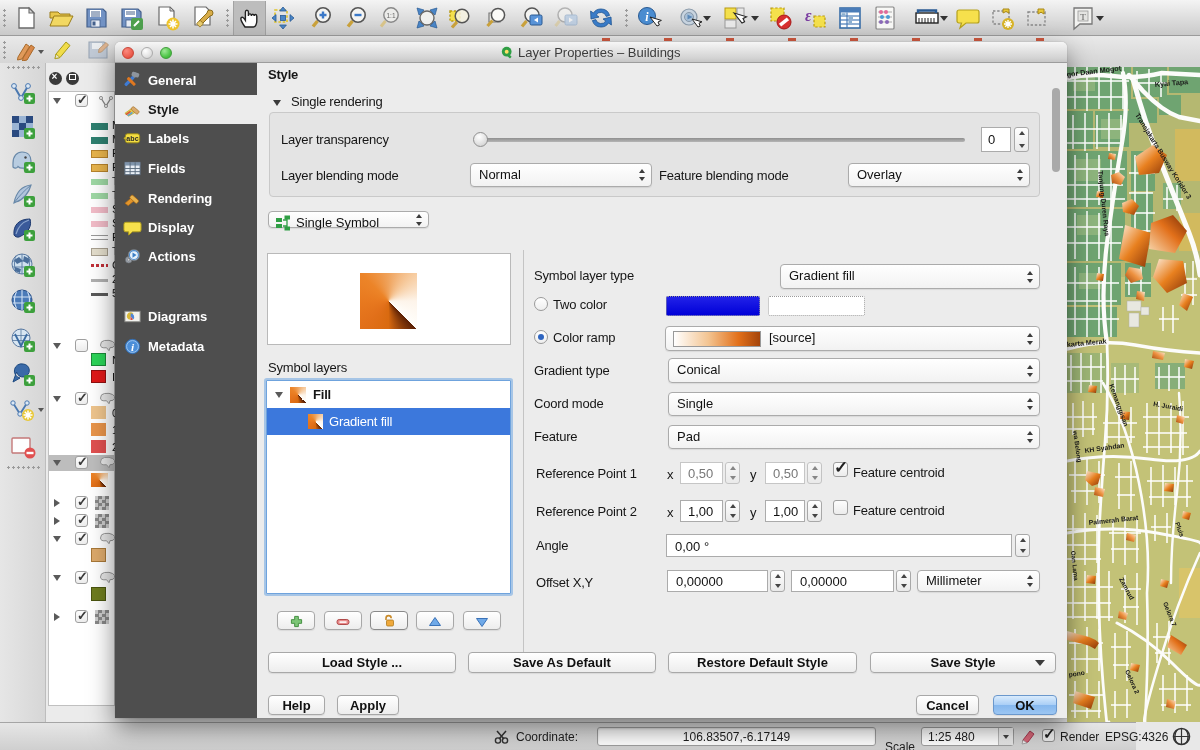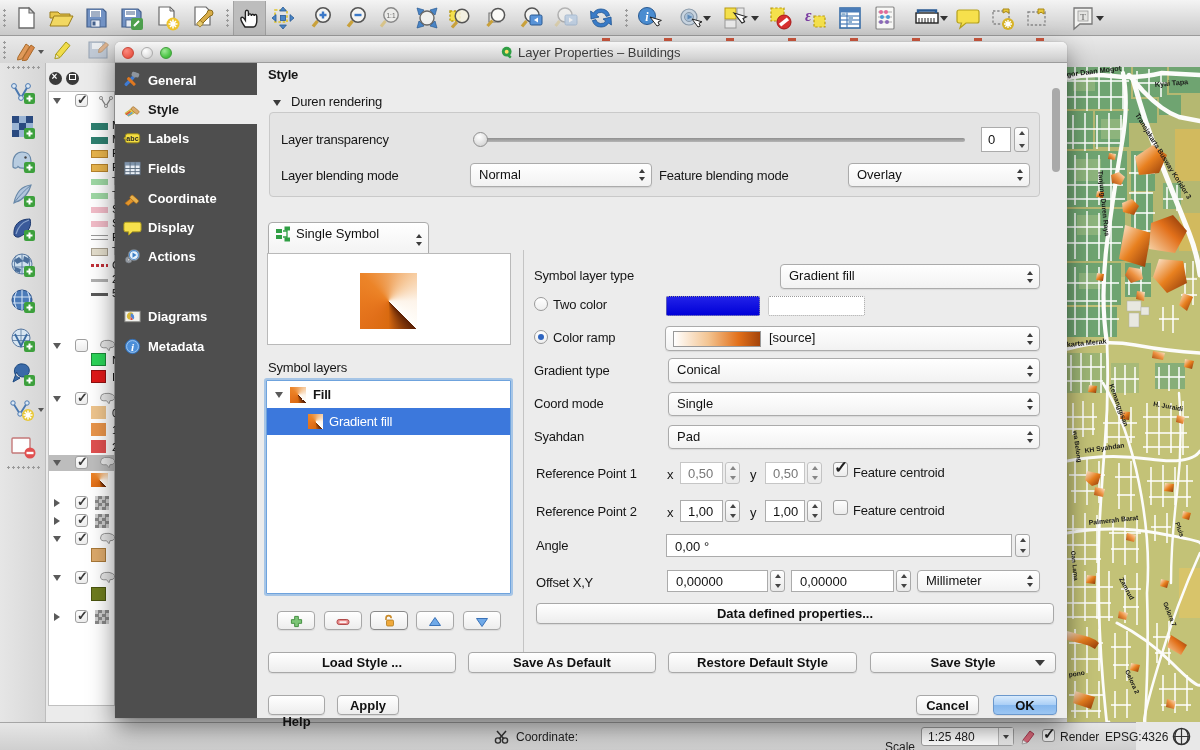--- a/index.html
+++ b/index.html
@@ -624,20 +624,21 @@
     <text x="2" y="614" transform="rotate(-8 2 614)" font-size="6.6">pono</text>
   </g>
 </svg>
 <div class="abs" id="status">
   <svg class="abs" style="left:493px; top:5px;" width="17" height="17" viewBox="0 0 17 17">
       <circle cx="5" cy="12.5" r="2.6" fill="none" stroke="#333" stroke-width="1.4"></circle>
       <circle cx="12" cy="12.5" r="2.6" fill="none" stroke="#333" stroke-width="1.4"></circle>
       <path d="M4 3 L11 11 M13 3 L6 11" stroke="#333" stroke-width="1.5"></path>
     </svg>
   <span class="abs" style="left:516px; top:7px;">Coordinate:</span>
+  <div class="abs" style="left:597px; top:4px; width:279px; height:19px; background:#fff; border:1px solid #9e9e9e; border-radius:3px; box-shadow:inset 0 1px 2px rgba(0,0,0,.15); text-align:center; padding-top:2px;">106.83507,-6.17149</div>
   <span class="abs" style="left:885px; top:7px;margin-top:10px;">Scale</span>
   <div class="abs" style="left:921px; top:4px; width:93px; height:19px; background:#fff; border:1px solid #9e9e9e; border-radius:3px;">
     <span style="position:absolute; left:6px; top:2px;">1:25 480</span>
     <span style="position:absolute; right:0; top:0; width:15px; height:17px; border-left:1px solid #bbb; background:linear-gradient(#fcfcfc,#e4e4e4);"></span>
     <span style="position:absolute; right:4px; top:7px; width:0; height:0; border-left:3.5px solid transparent; border-right:3.5px solid transparent; border-top:4px solid #444;"></span>
   </div>
   <svg class="abs" style="left:1021px; top:5px;" width="17" height="17" viewBox="0 0 17 17">
       <path d="M2 12 L9 3 l4 3 L7 14 l-5 1z" fill="#d8687a" stroke="#a83a50" stroke-width="1"></path>
       <path d="M2 12 l4 3 -5 1z" fill="#eee" stroke="#888" stroke-width=".6"></path>
     </svg>
@@ -700,21 +701,21 @@
           <line x1="7.5" y1="3.5" x2="7.5" y2="16.5" stroke="#5b6b7d"></line>
           <line x1="12.8" y1="3.5" x2="12.8" y2="16.5" stroke="#5b6b7d"></line>
         </svg>
         <span class="lbl">Fields</span>
       </div>
     <div class="sbitem" style="top:121px;">
         <svg class="sbico" viewBox="0 0 20 20">
           <path d="M2 15 L8.5 9.5 L11.5 12.5 L5.5 17.5 Z" fill="#e2952c" stroke="#a66414" stroke-width=".7"></path>
           <rect x="8.6" y="5.8" width="10" height="4.2" rx="1.4" transform="rotate(42 9 7)" fill="#e8b24c" stroke="#a66414" stroke-width=".7"></rect>
         </svg>
-        <span class="lbl">Coordinate</span>
+        <span class="lbl">Rendering</span>
       </div>
     <div class="sbitem" style="top:150px;">
         <svg class="sbico" viewBox="0 0 20 20">
           <path d="M3 4.5 h14 a2 2 0 0 1 2 2 v6 a2 2 0 0 1 -2 2 h-7 l-4 3.4 v-3.4 h-3 a2 2 0 0 1 -2 -2 v-6 a2 2 0 0 1 2 -2 z" fill="#f6e04c" stroke="#b5a11c" stroke-width="1"></path>
         </svg>
         <span class="lbl">Display</span>
       </div>
     <div class="sbitem" style="top:179px;">
         <svg class="sbico" viewBox="0 0 20 20">
           <g fill="#9aa0a8" stroke="#6a7077" stroke-width=".6">
@@ -741,42 +742,42 @@
           <circle cx="10" cy="10" r="7.6" fill="#4b8ed8" stroke="#2f6cb4" stroke-width=".8"></circle>
           <circle cx="10" cy="10" r="6.2" fill="none" stroke="#9cc4ee" stroke-width="1"></circle>
           <text x="10" y="14.6" font-size="12" font-style="italic" font-weight="bold" font-family="Liberation Serif" text-anchor="middle" fill="#fff">i</text>
         </svg>
         <span class="lbl">Metadata</span>
       </div>
   </div>
   <div id="content">
     <div class="lab" style="left:11px; top:4px; font-weight:bold;">Style</div>
     <div class="tri down" style="left:16px; top:37px; border-top-color:#3a3a3a;"></div>
-    <div class="lab" style="left:34px; top:31px;">Duren rendering</div>
+    <div class="lab" style="left:34px; top:31px;">Single rendering</div>
 
     <div class="abs" style="left:12px; top:49px; width:771px; height:85px; background:#e4e4e4; border:1px solid #c9c9c9; border-radius:4px;"></div>
     <div class="lab" style="left:24px; top:69px;">Layer transparency</div>
     <div class="abs" style="left:221px; top:75px; width:487px; height:4px; background:linear-gradient(#8f8f8f,#b5b5b5); border-radius:2px;"></div>
     <div class="abs" style="left:216px; top:69px; width:15px; height:15px; border-radius:50%; background:radial-gradient(circle at 40% 30%,#ffffff,#dadada 70%,#bdbdbd); border:1px solid #909090;"></div>
     <div class="field" style="left:724px; top:64px; width:30px; height:25px;">
         <span style="position:absolute;left:6px;top:4px;">0</span>
       </div>
     <div class="spin" style="left:757px; top:64px; height:25px;"></div>
     <div class="lab" style="left:24px; top:105px;">Layer blending mode</div>
     <div class="combo" style="left:213px; top:100px; width:182px; height:24px;">
         <span class="ct">Normal</span>
         <span class="updn"></span>
       </div>
     <div class="lab" style="left:402px; top:105px;">Feature blending mode</div>
     <div class="combo" style="left:591px; top:100px; width:182px; height:24px;">
         <span class="ct">Overlay</span>
         <span class="updn"></span>
       </div>
 
-    <div class="combo" style="left:11px; top:159px; width:161px; height:35px;">
+    <div class="combo" style="left:11px; top:148px; width:161px; height:17px;">
       <svg style="position:absolute;left:6px;top:3px;" width="16" height="16" viewBox="0 0 16 16">
           <g fill="#2f9e44">
             <rect x="1" y="3" width="6" height="4"></rect>
             <rect x="1" y="9" width="6" height="4"></rect>
             <rect x="9.5" y="0.5" width="5.5" height="4"></rect>
             <rect x="9.5" y="11.5" width="5.5" height="4"></rect>
           </g>
           <path d="M8 5 h4 v-2.5 M8 11 h4 v2.5 M12 2.5 v11" fill="none" stroke="#2f9e44" stroke-width="1.3"></path>
         </svg>
       <span class="ct" style="left:27px;">Single Symbol</span>
@@ -839,21 +840,21 @@
     <div class="lab" style="left:277px; top:300px;">Gradient type</div>
     <div class="combo" style="left:411px; top:295px; width:372px; height:25px;">
         <span class="ct">Conical</span>
         <span class="updn"></span>
       </div>
     <div class="lab" style="left:277px; top:333px;">Coord mode</div>
     <div class="combo" style="left:411px; top:329px; width:372px; height:24px;">
         <span class="ct">Single</span>
         <span class="updn"></span>
       </div>
-    <div class="lab" style="left:277px; top:366px;">Syahdan</div>
+    <div class="lab" style="left:277px; top:366px;">Feature</div>
     <div class="combo" style="left:411px; top:362px; width:372px; height:24px;">
         <span class="ct">Pad</span>
         <span class="updn"></span>
       </div>
     <div class="lab" style="left:279px; top:403px;">Reference Point 1</div>
     <div class="lab" style="left:410px; top:404px;">x</div>
     <div class="field" style="left:423px; top:399px; width:43px; height:22px; border-color:#c6c6c6;">
         <span style="position:absolute;left:7px;top:3px;color:#777;">0,50</span>
       </div>
     <div class="spin" style="left:468px; top:399px; height:22px; opacity:.6;"></div>
@@ -890,26 +891,25 @@
       </div>
     <div class="spin" style="left:513px; top:507px; height:22px;"></div>
     <div class="field" style="left:534px; top:507px; width:103px; height:22px;">
         <span style="position:absolute;left:8px;top:3px;">0,00000</span>
       </div>
     <div class="spin" style="left:639px; top:507px; height:22px;"></div>
     <div class="combo" style="left:660px; top:507px; width:123px; height:22px;">
         <span class="ct" style="top:2px;">Millimeter</span>
         <span class="updn"></span>
       </div>
-    <div class="btn" style="left:279px; top:540px; width:518px; height:21px; padding-top:2px; font-weight:bold;">Data defined properties...</div>
 
     <div class="abs" style="left:795px; top:25px; width:8px; height:84px; background:#a9a9a9; border-radius:4px;"></div>
 
     <div class="btn" style="left:11px; top:589px; width:188px; height:21px; padding-top:2px; font-weight:bold;">Load Style ...</div>
     <div class="btn" style="left:211px; top:589px; width:188px; height:21px; padding-top:2px; font-weight:bold;">Save As Default</div>
     <div class="btn" style="left:411px; top:589px; width:189px; height:21px; padding-top:2px; font-weight:bold;">Restore Default Style</div>
     <div class="btn" style="left:613px; top:589px; width:186px; height:21px; padding-top:2px; font-weight:bold;">Save Style <span style="position:absolute; right:10px; top:7px; width:0; height:0; border-left:5px solid transparent; border-right:5px solid transparent; border-top:6px solid #3c3c3c;"></span></div>
-    <div class="btn" style="left:11px; top:632px; width:57px; height:20px; padding-top:18px; font-weight:bold;">Help</div>
+    <div class="btn" style="left:11px; top:632px; width:57px; height:20px; padding-top:2px; font-weight:bold;">Help</div>
     <div class="btn" style="left:80px; top:632px; width:62px; height:20px; padding-top:2px; font-weight:bold;">Apply</div>
     <div class="btn" style="left:659px; top:632px; width:63px; height:20px; padding-top:2px; font-weight:bold;">Cancel</div>
     <div class="btn" style="left:736px; top:632px; width:64px; height:20px; padding-top:2px; font-weight:bold; background:linear-gradient(#d9ebfc,#a9cef6 50%,#85b7ee 51%,#9cc6f2); border-color:#6b98cc;">OK</div>
   </div>
 </div>
 
 </body></html>

